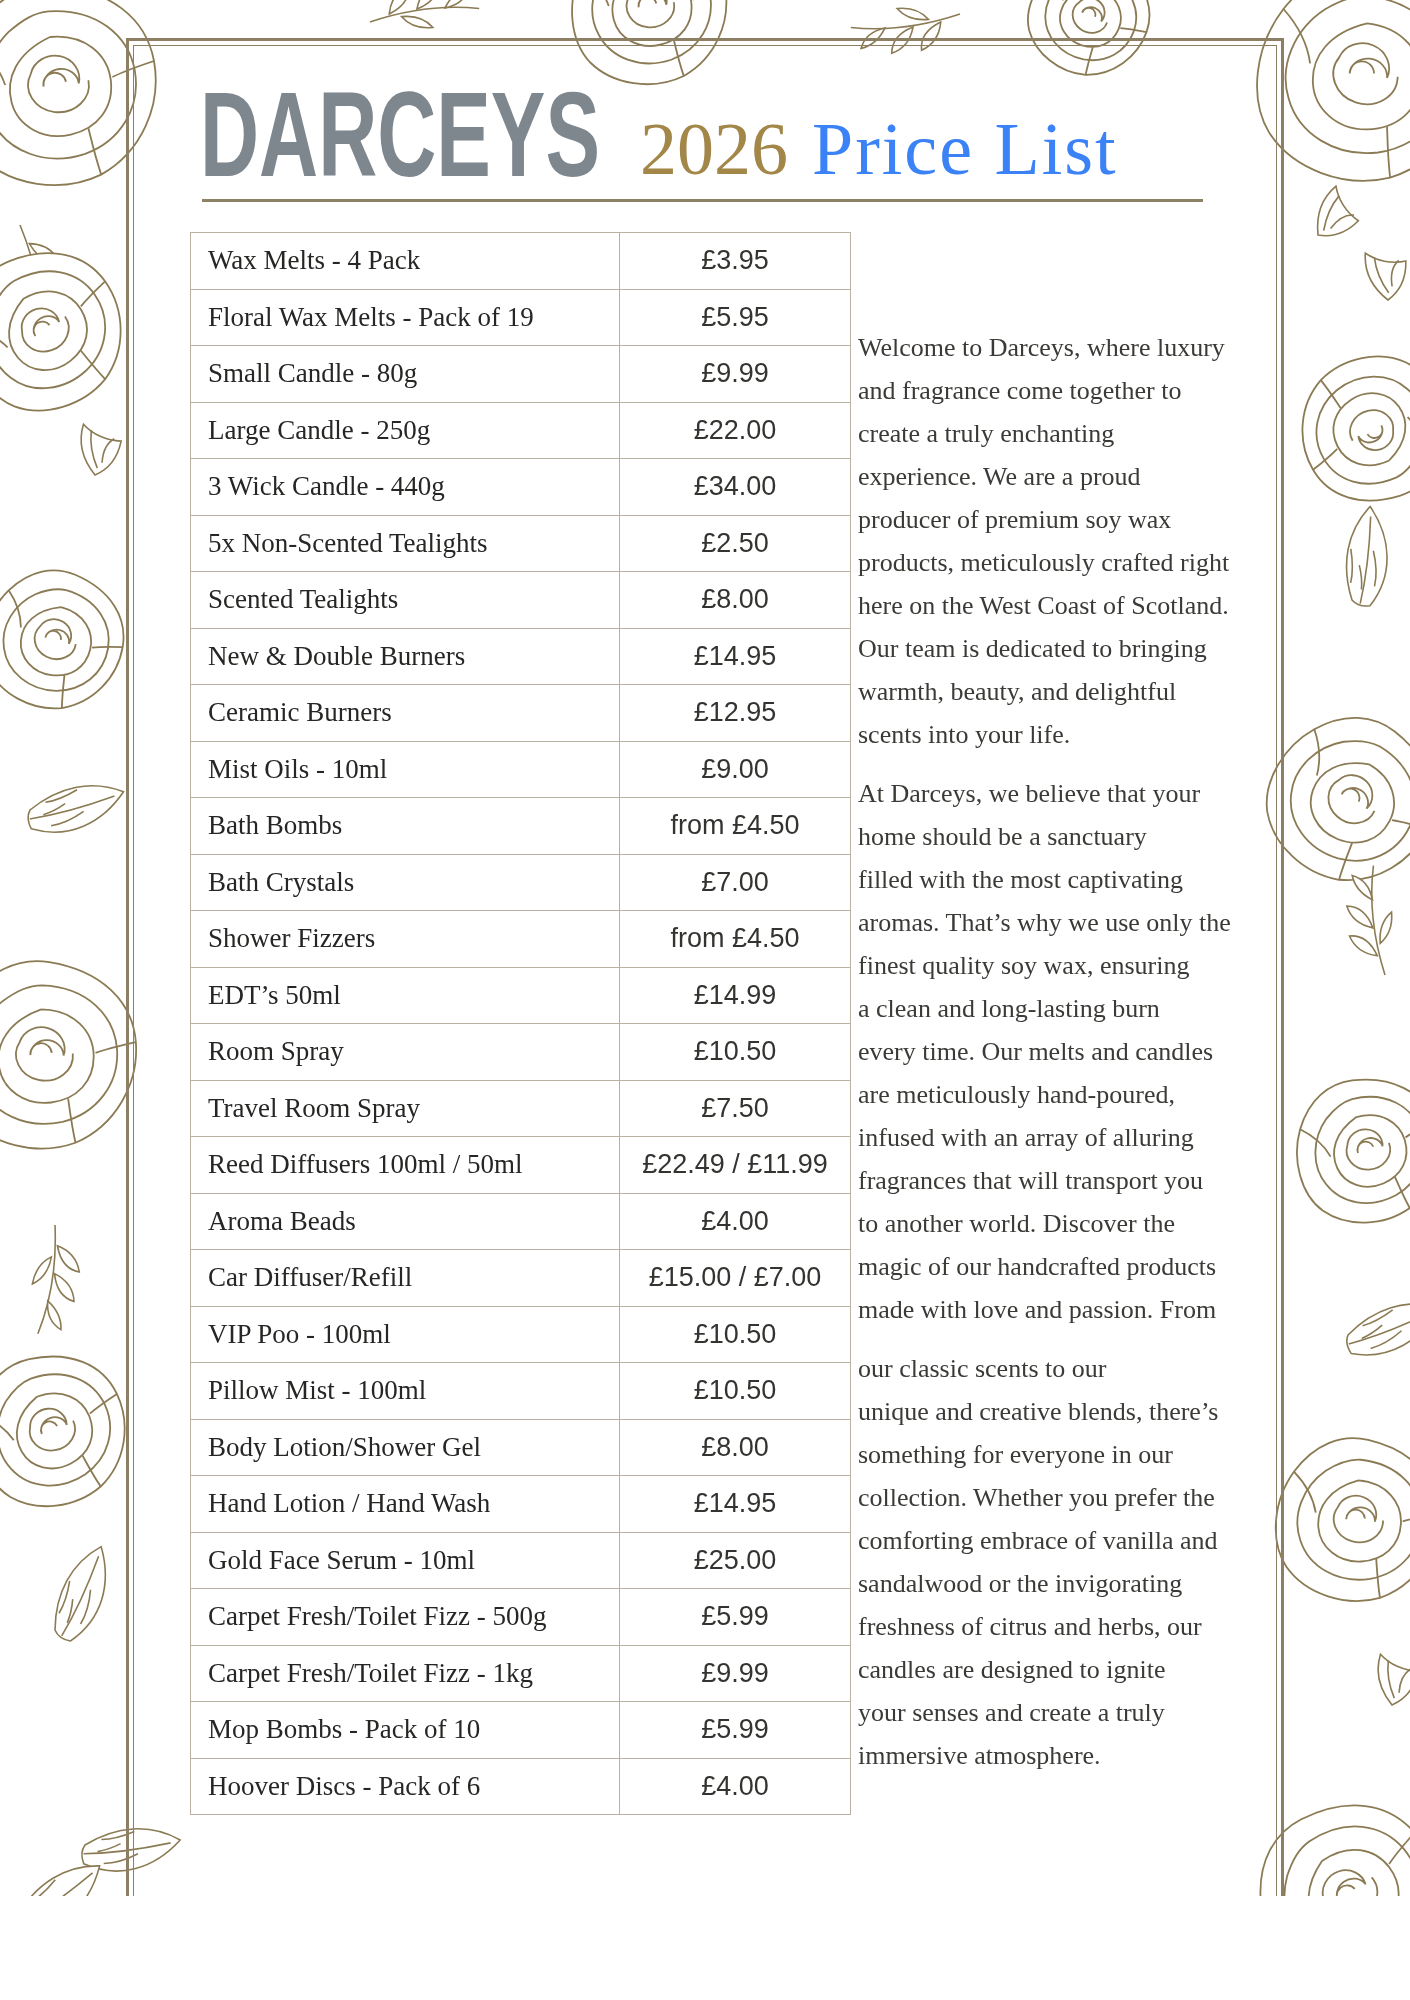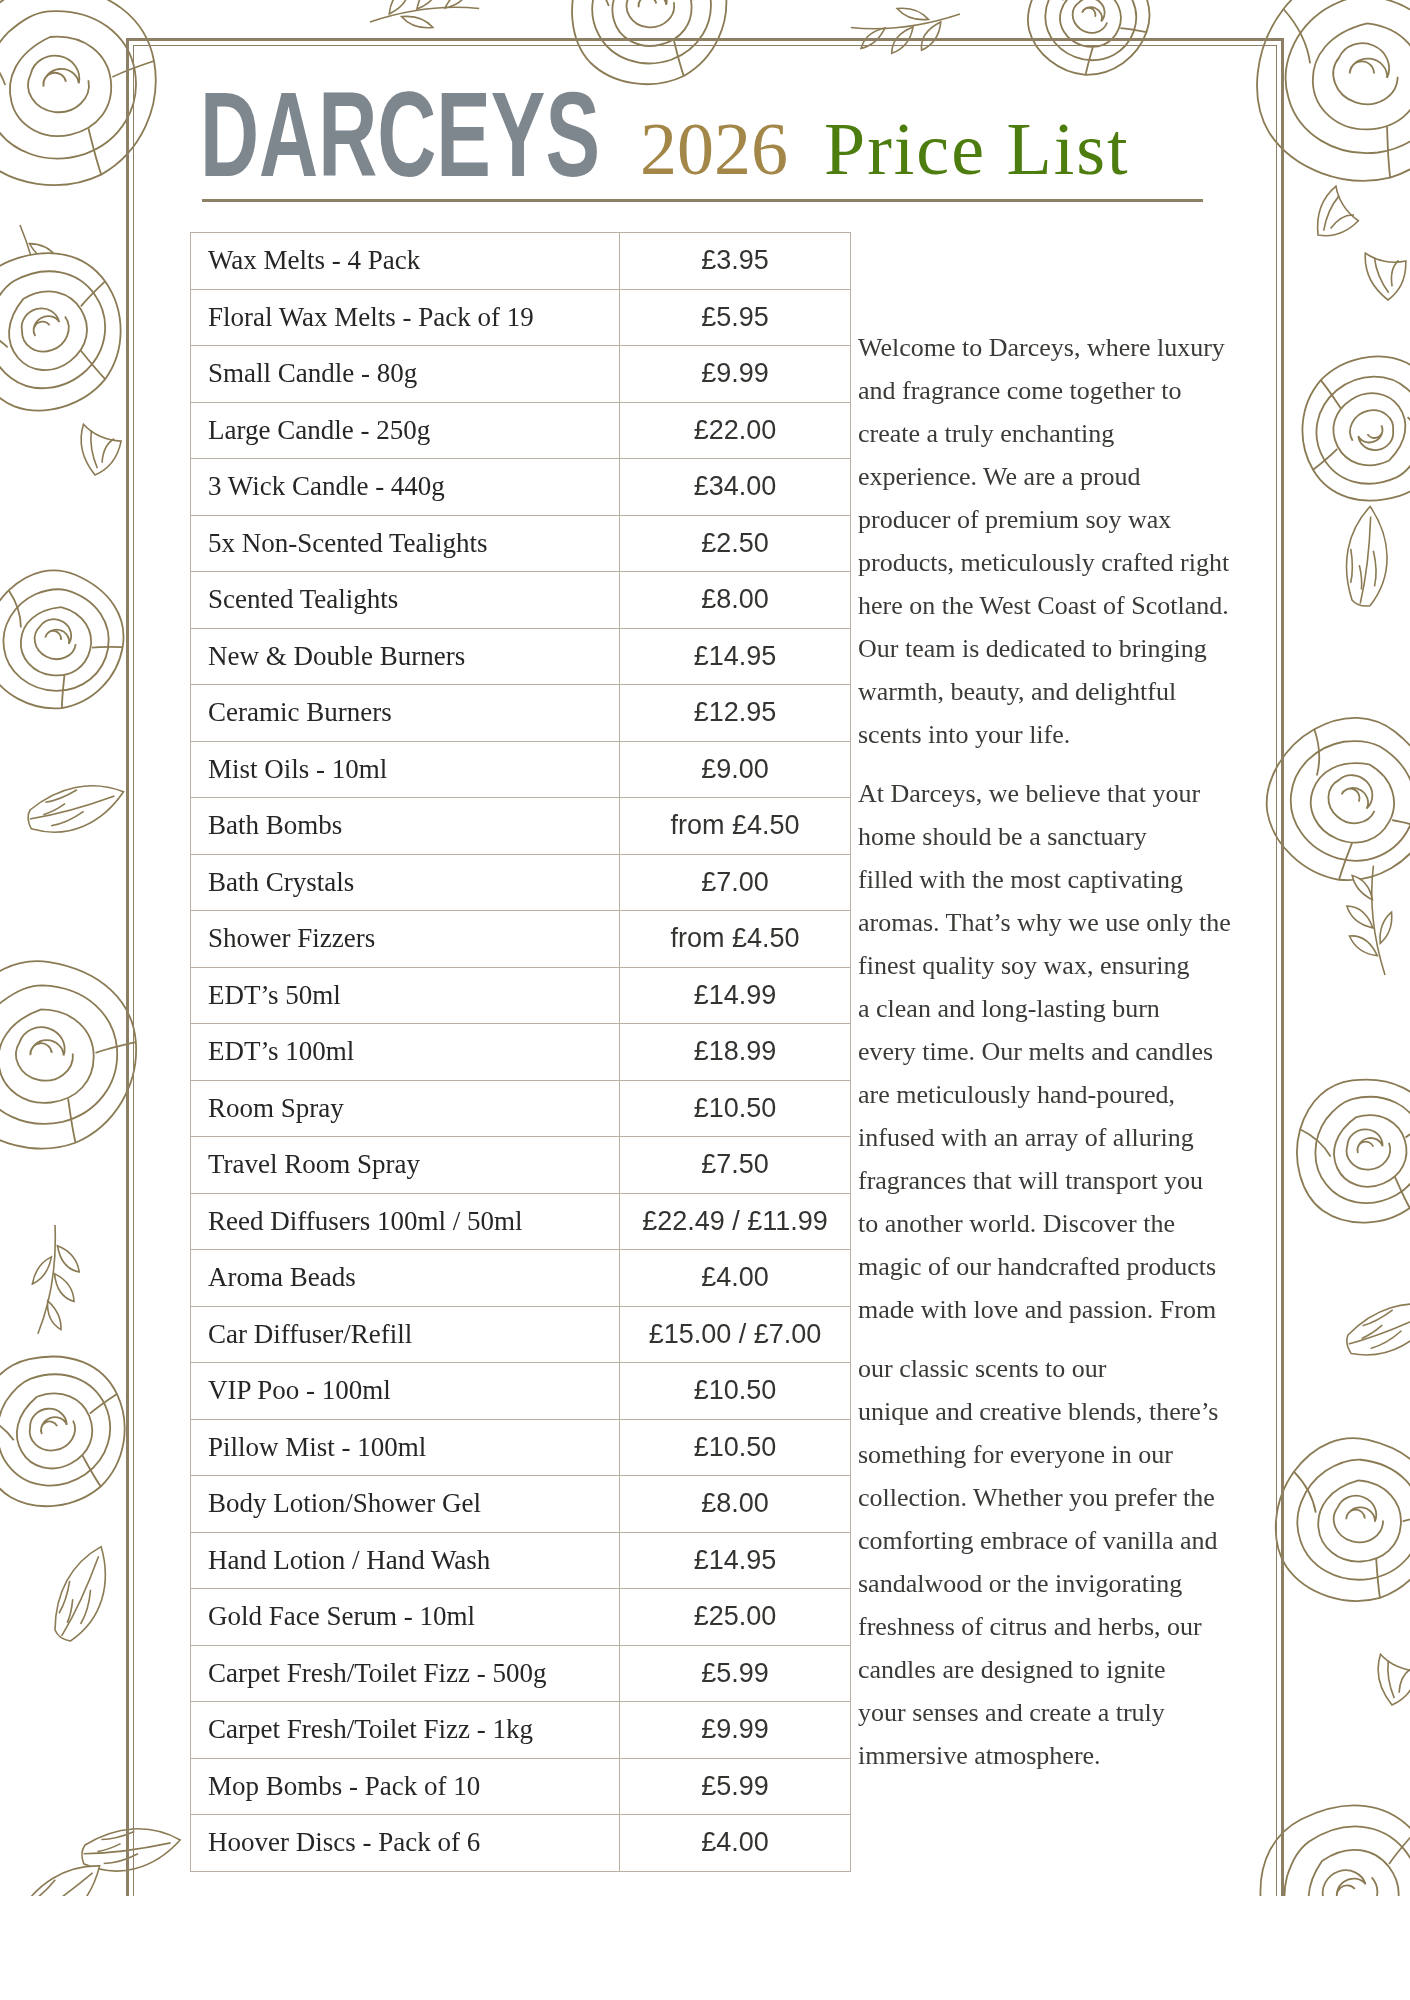--- a/index.html
+++ b/index.html
@@ -8,21 +8,21 @@
   .florals{position:absolute;left:0;top:0;z-index:1;}
   .florals path{vector-effect:non-scaling-stroke;}
   .frame{position:absolute;left:126px;top:38px;width:1152px;height:1914px;
          border:3px solid #8d7f63;z-index:2;pointer-events:none;}
   .frame-inner{position:absolute;inset:4px;border:1px solid #8d7f63;}
   .content{position:absolute;inset:0;z-index:3;}
   .logo{position:absolute;left:200px;top:86px;}
   .title-rest{position:absolute;left:640px;top:112px;font-size:74px;line-height:74px;
               font-family:"Liberation Serif",serif;white-space:nowrap;}
   .year{color:#a28749;}
-  .suffix{color:#4d7c0f;margin-left:36px;letter-spacing:2px;}
+  .suffix{color:#3b82f6;margin-left:24px;letter-spacing:2px;}
   .underline{position:absolute;left:202px;top:199px;width:1001px;height:3px;background:#8d8166;}
   .price-table{position:absolute;left:190px;top:232px;width:633px;border-collapse:collapse;
                table-layout:fixed;}
   .price-table td{border:1px solid #b9b1a2;height:55.5px;vertical-align:middle;overflow:hidden;}
   td.prod{width:407px;padding:0 4px 0 17px;font-family:"Liberation Serif",serif;
           font-size:27px;color:#262624;white-space:nowrap;}
   td.price{width:226px;text-align:center;font-family:"Liberation Sans",sans-serif;
            font-size:27px;color:#333330;white-space:nowrap;padding:0 2px;}
   .about{position:absolute;left:858px;top:310px;width:408px;}
   .about .para{margin:16px 0 11px 0;font-family:Liberation Serif, serif;font-size:26px;
@@ -183,24 +183,20 @@
   <tr>
     <td class="prod">Shower Fizzers</td>
     <td class="price">from £4.50</td>
   </tr>
 
   <tr>
     <td class="prod">EDT’s 50ml</td>
     <td class="price">£14.99</td>
   </tr>
 
-  <tr>
-    <td class="prod">EDT’s 100ml</td>
-    <td class="price">£18.99</td>
-  </tr>
 
 
   <tr>
     <td class="prod">Room Spray</td>
     <td class="price">£10.50</td>
   </tr>
 
   <tr>
     <td class="prod">Travel Room Spray</td>
     <td class="price">£7.50</td>

